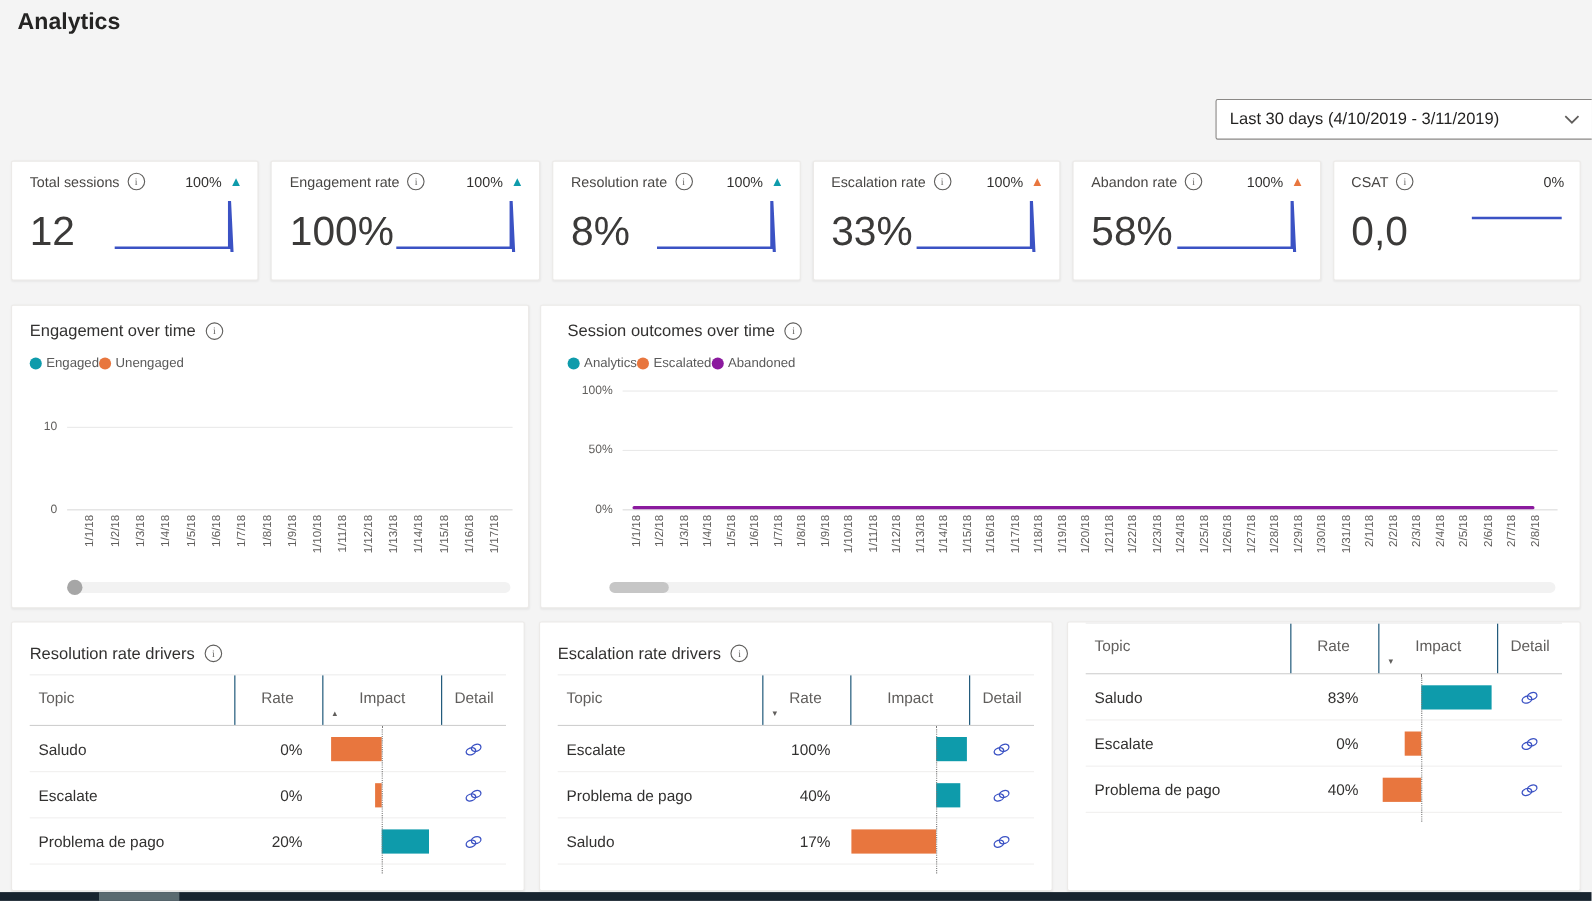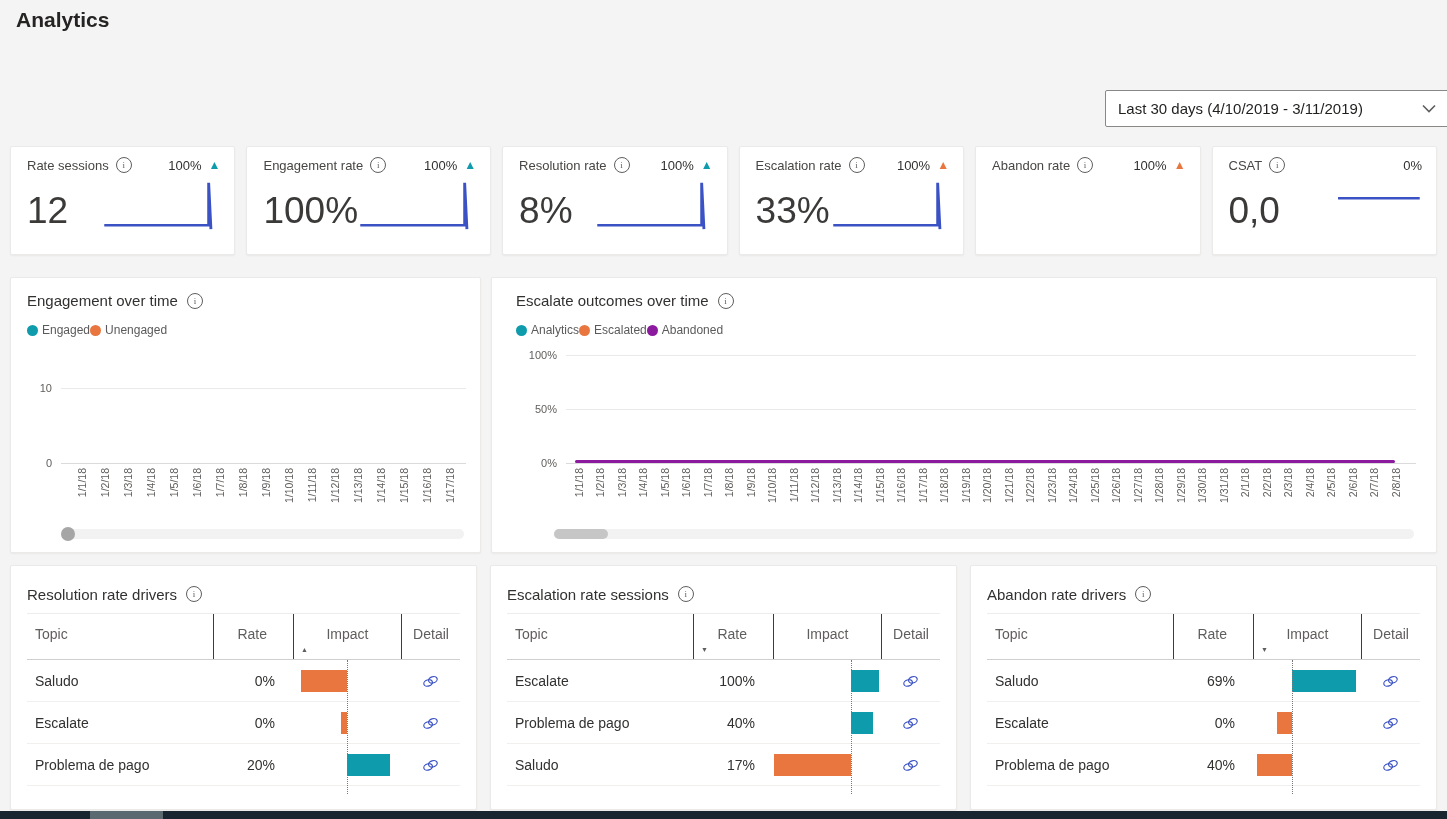--- a/index.html
+++ b/index.html
@@ -93,21 +93,21 @@
   <div class="datefilter">
     <span>Last 30 days (4/10/2019 - 3/11/2019)</span>
     <svg width="14" height="9" viewBox="0 0 14 9">
       <polyline points="1,1.5 7,7.5 13,1.5" fill="none" stroke="#605E5C" stroke-width="1.6"></polyline>
     </svg>
   </div>
 
   <div class="kpis" id="kpis">
   <div class="card kpi">
     <div class="kpi-top">
-      <span class="kpi-label">Rate sessions</span>
+      <span class="kpi-label">Total sessions</span>
       <span class="info"></span>
       <span class="kpi-delta">100%</span>
       <span class="kpi-trend" style="color: rgb(14, 155, 171);">▲</span>
     </div>
     <div class="kpi-body">
       <span class="kpi-value">12</span>
     <svg class="spark" viewBox="0 0 104 60" preserveAspectRatio="none">
             <polyline points="2,52 94,52 94,8 96,56" fill="none" stroke="#3B52C4" stroke-width="2.5"></polyline>
           </svg>
         </div>
@@ -158,20 +158,26 @@
         </div>
   </div>
 
   <div class="card kpi">
     <div class="kpi-top">
       <span class="kpi-label">Abandon rate</span>
       <span class="info"></span>
       <span class="kpi-delta">100%</span>
       <span class="kpi-trend" style="color: rgb(232, 118, 62);">▲</span>
     </div>
+    <div class="kpi-body">
+      <span class="kpi-value">58%</span>
+    <svg class="spark" viewBox="0 0 104 60" preserveAspectRatio="none">
+            <polyline points="2,52 94,52 94,8 96,56" fill="none" stroke="#3B52C4" stroke-width="2.5"></polyline>
+          </svg>
+        </div>
   </div>
 
   <div class="card kpi">
     <div class="kpi-top">
       <span class="kpi-label">CSAT</span>
       <span class="info"></span>
       <span class="kpi-delta">0%</span>
 
     </div>
     <div class="kpi-body">
@@ -257,21 +263,21 @@
           <span>1/17/18</span>
         </div>
       </div>
     <div class="chart-scroll">
       <div class="sthumb-round"></div>
     </div>
   </div>
 
   <div class="card" id="chart-out">
     <div class="card-title">
-      <span>Escalate outcomes over time</span>
+      <span>Session outcomes over time</span>
       <span class="info"></span>
     </div>
     <div class="legend">
         <span class="li">
           <span class="dot" style="background: rgb(14, 155, 171);"></span>
           <span class="ll">Analytics</span>
         </span>
         <span class="li">
           <span class="dot" style="background: rgb(232, 118, 62);"></span>
           <span class="ll">Escalated</span>
@@ -471,21 +477,21 @@
                   <ellipse cx="15" cy="8.5" rx="5.6" ry="3.9" transform="rotate(-18 15 8.5)" fill="none" stroke="#3B52C4" stroke-width="1.5"></ellipse>
                 </svg>
               </span>
             </div>
           </div>
         </div>
   </div>
 
   <div class="card table-card">
     <div class="tcard-title">
-      <span class="t">Escalation rate sessions</span>
+      <span class="t">Escalation rate drivers</span>
       <span class="info"></span>
     </div>
     <div class="thead">
           <div class="th c0"><span>Topic</span></div>
           <div class="th c1"><span class="sort">▼</span><span>Rate</span></div>
           <div class="th c2"><span>Impact</span></div>
           <div class="th c3"><span>Detail</span></div>
         </div>
     <div class="tbody">
           <div class="baseline" style="left: 343.76px;"></div>
@@ -531,35 +537,31 @@
                   <ellipse cx="9" cy="12.5" rx="5.6" ry="3.9" transform="rotate(-18 9 12.5)" fill="none" stroke="#3B52C4" stroke-width="1.5"></ellipse>
                   <ellipse cx="15" cy="8.5" rx="5.6" ry="3.9" transform="rotate(-18 15 8.5)" fill="none" stroke="#3B52C4" stroke-width="1.5"></ellipse>
                 </svg>
               </span>
             </div>
           </div>
         </div>
   </div>
 
   <div class="card table-card">
-    <div class="tcard-title">
-      <span class="t">Abandon rate drivers</span>
-      <span class="info"></span>
-    </div>
     <div class="thead">
           <div class="th c0"><span>Topic</span></div>
           <div class="th c1"><span>Rate</span></div>
           <div class="th c2"><span class="sort">▼</span><span>Impact</span></div>
           <div class="th c3"><span>Detail</span></div>
         </div>
     <div class="tbody">
           <div class="baseline" style="left: 304.88px;"></div>
           <div class="tr">
             <div class="td topic">Saludo</div>
-            <div class="td rate">69%</div>
+            <div class="td rate">83%</div>
             <div class="td impact">
               <div class="bar" style="left: 38.88px; width: 64px; background: rgb(14, 155, 171);"></div>
             </div>
             <div class="td detail">
               <span class="link-btn">
                 <svg width="19" height="16" viewBox="0 0 24 20">
                   <ellipse cx="9" cy="12.5" rx="5.6" ry="3.9" transform="rotate(-18 9 12.5)" fill="none" stroke="#3B52C4" stroke-width="1.5"></ellipse>
                   <ellipse cx="15" cy="8.5" rx="5.6" ry="3.9" transform="rotate(-18 15 8.5)" fill="none" stroke="#3B52C4" stroke-width="1.5"></ellipse>
                 </svg>
               </span>

